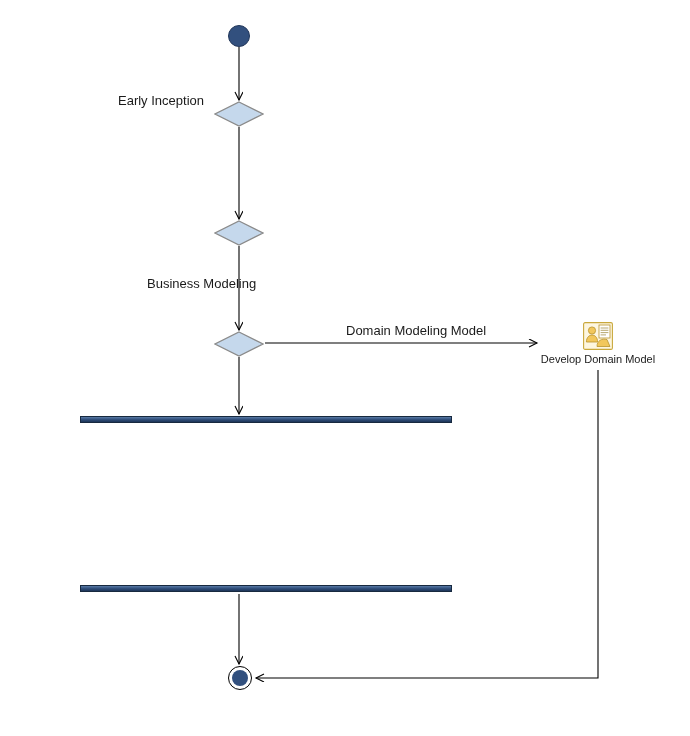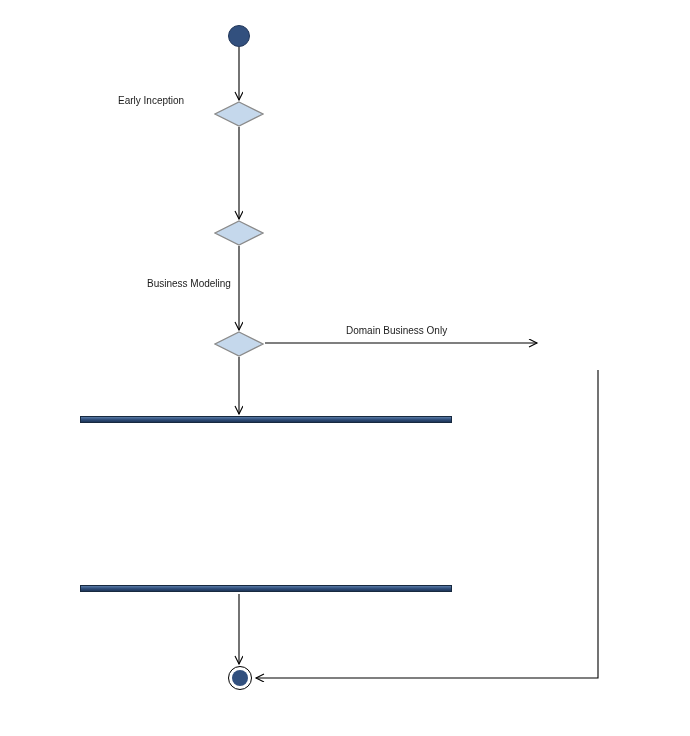--- a/index.html
+++ b/index.html
@@ -79,21 +79,21 @@
   
   .bar {
     height: 7px;
     background: linear-gradient(to bottom, #5a7ba6 0%, #33527f 45%, #1c3457 100%);
     border: 1px solid #17293f;
     box-sizing: border-box;
   }
   
   .label {
     position: absolute;
-    font-size: 10px;
+    font-size: 13px;
     color: #1a1a1a;
     white-space: nowrap;
     line-height: 13px;
   }
   
   .activity {
     position: absolute;
     text-align: center;
   }
   .activity .glyph {
@@ -158,20 +158,39 @@
 
   <div class="node bar" style="left:80px; top:416px; width:372px;"></div>
 
   <div class="node bar" style="left:80px; top:585px; width:372px;"></div>
 
   <div class="node end-node">
     <span class="ring"></span>
     <span class="dot"></span>
   </div>
 
+  <div class="activity" style="left:523px; top:322px; width:150px;">
+    <span class="glyph">
+      <svg width="30" height="28" viewBox="0 0 30 28">
+        <rect x="0.6" y="0.6" width="28.8" height="26.8" rx="1.5" fill="#fdf6e0" stroke="#c9a83c" stroke-width="1.1"></rect>
+
+        <circle cx="9" cy="8.5" r="3.6" fill="#f2c75c" stroke="#b8932f" stroke-width="0.8"></circle>
+        <path d="M3.4,20 C3.4,15.4 6.2,13 9,13 C11.8,13 14.6,15.4 14.6,20 Z" fill="#f2c75c" stroke="#b8932f" stroke-width="0.8"></path>
+
+        <rect x="16" y="3" width="11" height="13" fill="#ffffff" stroke="#b8932f" stroke-width="0.8"></rect>
+        <line x1="17.6" y1="6" x2="25.4" y2="6" stroke="#9a8233" stroke-width="0.7"></line>
+        <line x1="17.6" y1="8.3" x2="25.4" y2="8.3" stroke="#9a8233" stroke-width="0.7"></line>
+        <line x1="17.6" y1="10.6" x2="25.4" y2="10.6" stroke="#9a8233" stroke-width="0.7"></line>
+        <line x1="17.6" y1="12.9" x2="23" y2="12.9" stroke="#9a8233" stroke-width="0.7"></line>
+
+        <path d="M14,24.5 C14,18.6 19,16 24,17.6 L27,24.5 Z" fill="#f2c75c" stroke="#b8932f" stroke-width="0.8"></path>
+      </svg>
+    </span>
+    <div class="caption">Develop Domain Model</div>
+  </div>
 
   <div class="label" style="left:118px; top:94px;">Early Inception</div>
 
   <div class="label" style="left:131px; top:277px;margin-left:16px;">Business Modeling</div>
 
-  <div class="label" style="left:346px; top:324px;">Domain Business Only</div>
+  <div class="label" style="left:346px; top:324px;">Domain Modeling Model</div>
 
 </div>
 
 </body></html>

